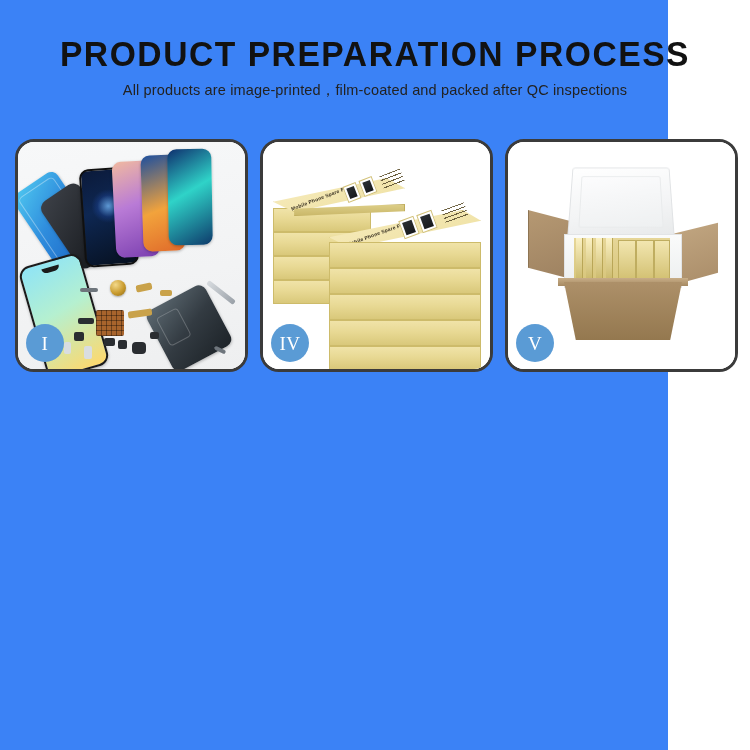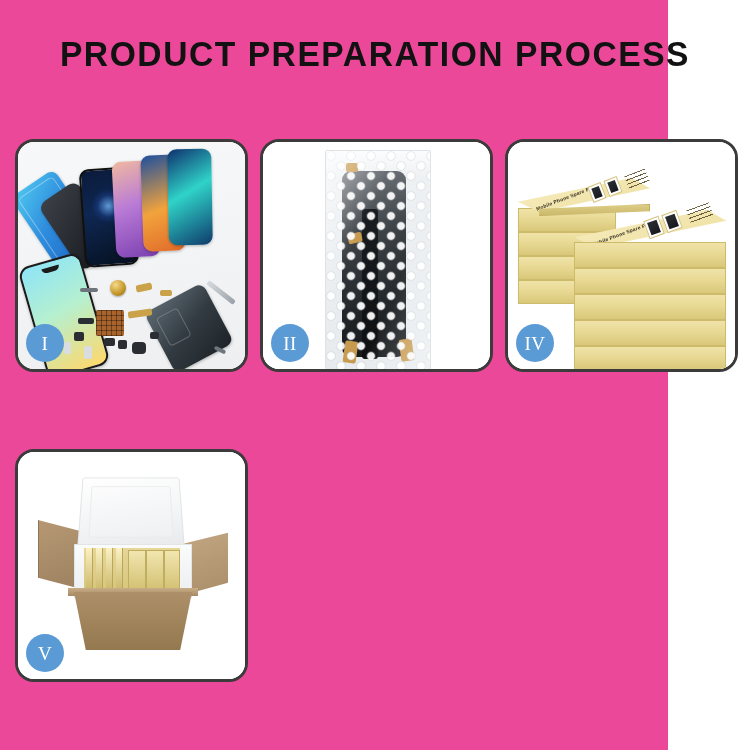--- a/index.html
+++ b/index.html
@@ -12,21 +12,21 @@
     width: 750px;
     height: 750px;
     overflow: hidden;
     font-family: "Liberation Sans", sans-serif;
     color: #111;
   }
   .page {
     position: relative;
     width: 668px;
     height: 750px;
-    background: #ec4899;
+    background: #3b82f6;
     box-sizing: border-box;
   }
 
   
   .header {
     position: absolute;
     top: 34px;
     left: 0;
     width: 750px;
     text-align: center;
@@ -417,20 +417,21 @@
     position:absolute; background: rgba(125,101,66,.45); border-radius: 1px;
   }
 </style>
 </head>
 <body>
 
 <div class="page">
 
   <div class="header">
     <div class="title">PRODUCT PREPARATION PROCESS</div>
+    <div class="subtitle">All products are image-printed，film-coated and packed after QC inspections</div>
   </div>
 
   <div class="grid">
 
     <div class="panel">
       <div class="panel-media">
         <div class="p1-bg"></div>
 
         <div class="ph p1-blue"></div>
         <div class="ph p1-dark"></div>
@@ -457,37 +458,20 @@
         <div class="sp ivory" style="left:66px;top:204px;width:8px;height:13px;"></div>
         <div class="sp" style="left:114px;top:200px;width:14px;height:12px;border-radius:4px;"></div>
         <div class="sp" style="left:132px;top:190px;width:9px;height:7px;"></div>
         <div class="sp ivory" style="left:46px;top:200px;width:7px;height:12px;"></div>
         <div class="sp lite" style="left:196px;top:206px;width:12px;height:4px;transform:rotate(26deg);"></div>
         <div class="p1-tweez"></div>
       </div>
       <div class="badge">I</div>
     </div>
 
-    <div class="panel">
-      <div class="panel-media">
-        <div class="p2-bg"></div>
-        <div class="p2-bag">
-          <div class="p2-panel"></div>
-          <div class="p2-strip"></div>
-          <div class="p2-tape1"></div>
-          <div class="p2-tape2"></div>
-          <div class="p2-tape3"></div>
-          <div class="p2-tape4"></div>
-          <div class="p2-bubbles2"></div>
-          <div class="p2-bubbles"></div>
-          <div class="p2-sheen"></div>
-        </div>
-      </div>
-      <div class="badge">II</div>
-    </div>
 
 
     <div class="panel">
       <div class="panel-media">
         <div class="p4-bg"></div>
         <div class="stackwrap">
 
           <div class="sbox" style="left:4px;top:44px;width:96px;height:22px;"></div>
           <div class="sbox" style="left:4px;top:68px;width:96px;height:22px;"></div>
           <div class="sbox" style="left:4px;top:92px;width:96px;height:22px;"></div>

